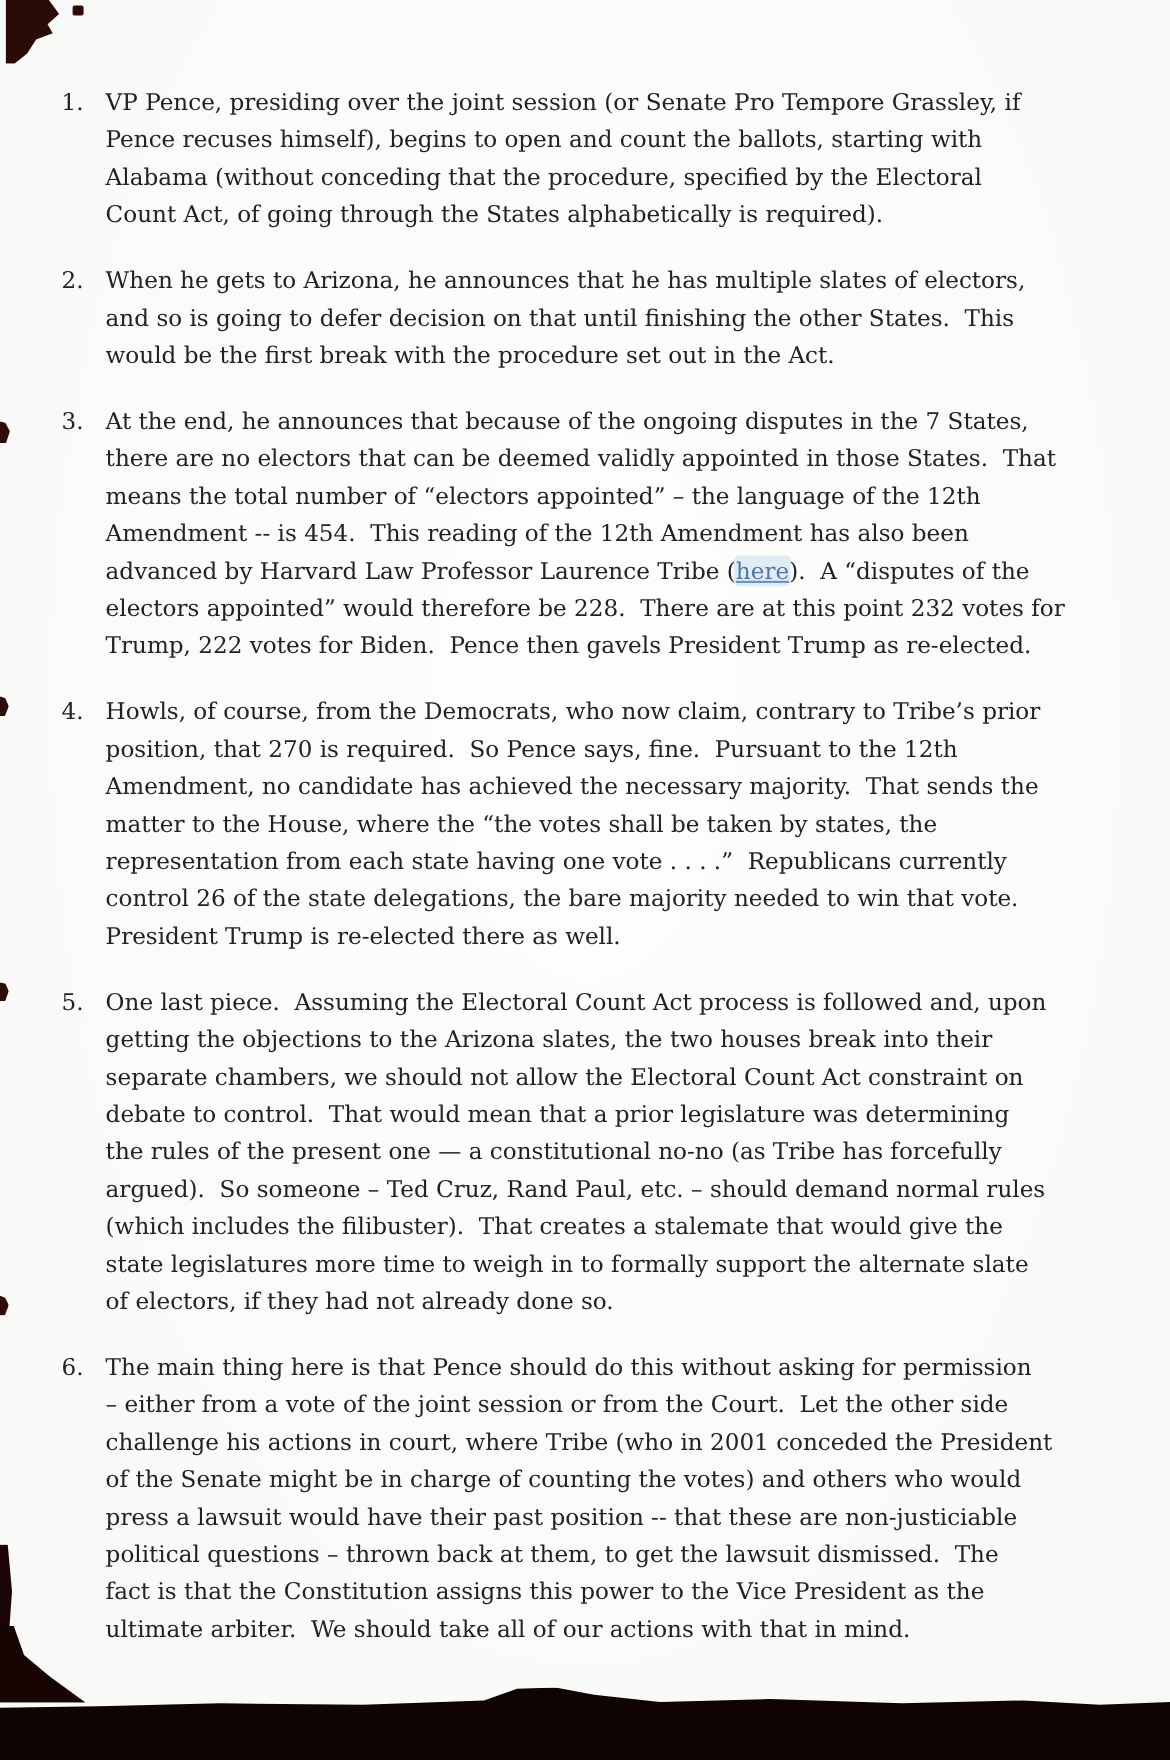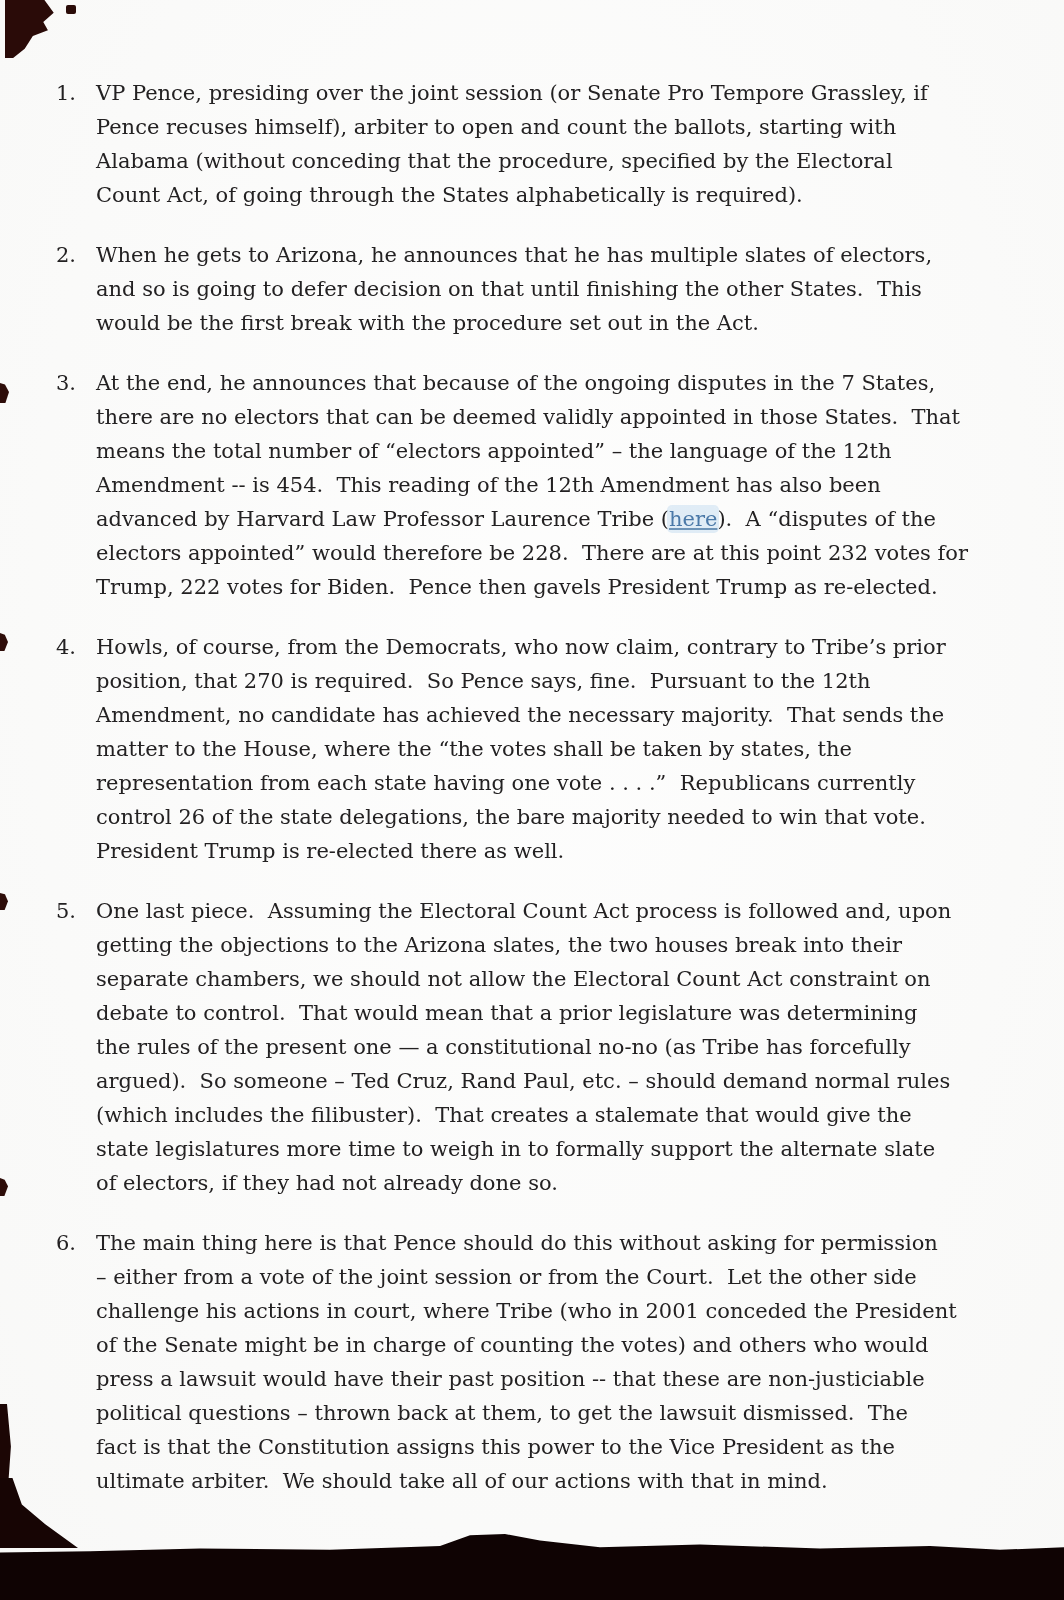--- a/index.html
+++ b/index.html
@@ -73,21 +73,21 @@
   }
 </style>
 </head>
 <body>
 
 <div class="page">
 
   <div class="item">
     <span class="num">1.</span>
     <span class="text">VP Pence, presiding over the joint session (or Senate Pro Tempore Grassley, if
-Pence recuses himself), arbiter to open and count the ballots, starting with
+Pence recuses himself), begins to open and count the ballots, starting with
 Alabama (without conceding that the procedure, specified by the Electoral
 Count Act, of going through the States alphabetically is required).</span>
   </div>
 
   <div class="item">
     <span class="num">2.</span>
     <span class="text">When he gets to Arizona, he announces that he has multiple slates of electors,
 and so is going to defer decision on that until finishing the other States.  This
 would be the first break with the procedure set out in the Act.</span>
   </div>

